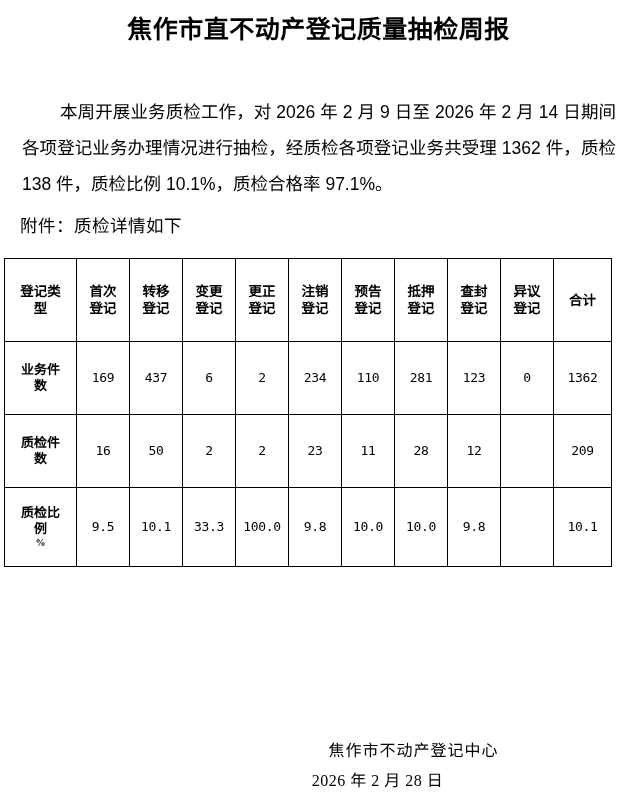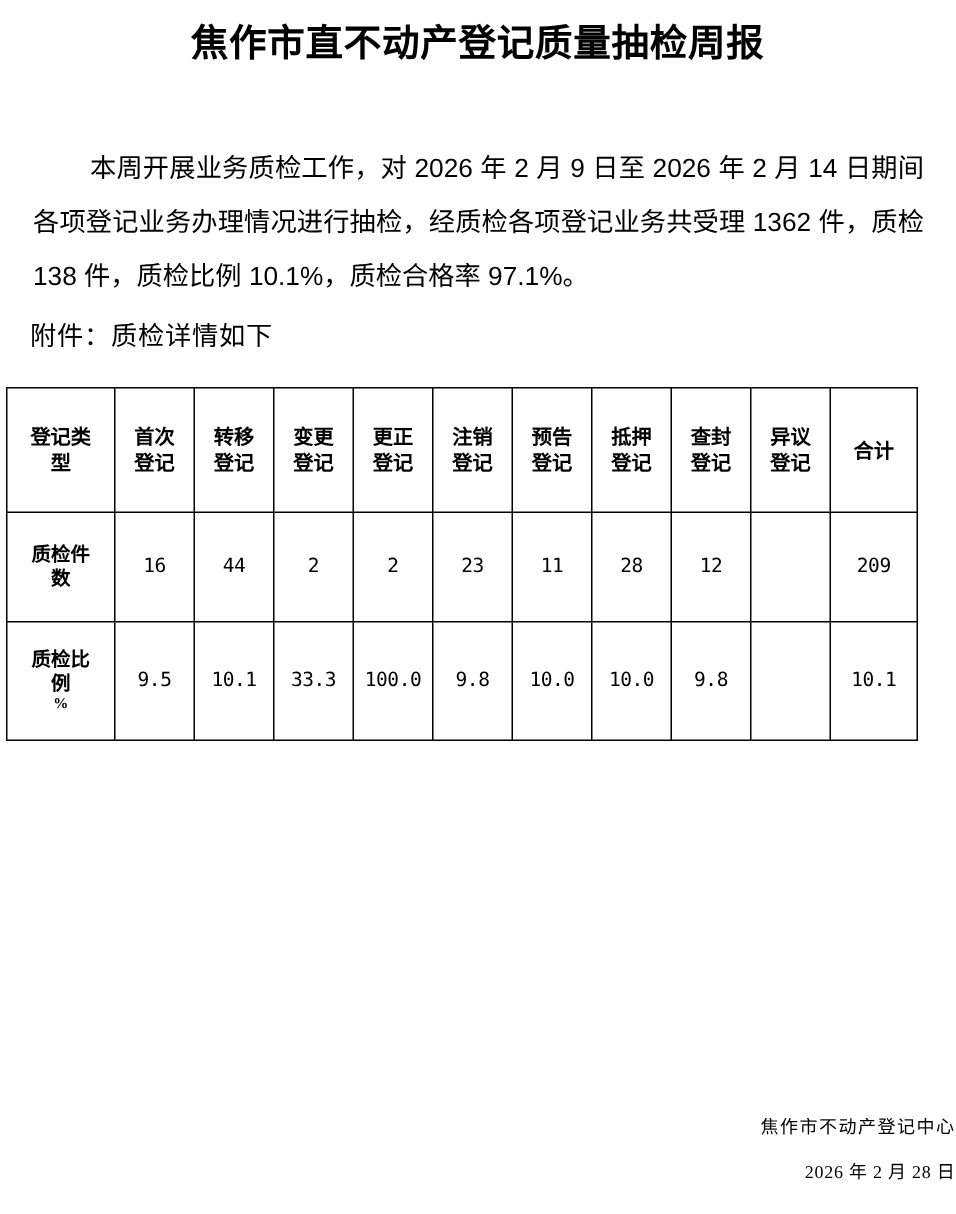--- a/index.html
+++ b/index.html
@@ -55,21 +55,21 @@
   .body-para > span { display: inline; }
 
   
   .attach-line {
     position: absolute;
     top: 212px;
     left: 20px;
     font-size: 17.5px;
     line-height: 28px;
     letter-spacing: 0.5px;
-    font-family: Liberation Mono, monospace;
+    font-family: Liberation Sans, sans-serif;
   }
 
   
   .tbl-wrap {
     position: absolute;
     top: 258px;
     left: 4px;
     width: 600px;
   }
   table.qc-table {
@@ -126,22 +126,22 @@
   col.c-label { width: 72px; }
   col.c-item  { width: 53px; }
   col.c-total { width: 58px; }
 
   
   .footer {
     position: absolute;
     top: 736px;
     left: 0;
     width: 637px;
-    text-align: right;
-    font-size: 12px;
+    text-align: center;
+    font-size: 16px;
     line-height: 30px;
     font-family: "Liberation Serif", "DejaVu Serif", serif;
   }
   .footer .f-line {
     display: block;
     padding-left: 190px;
     letter-spacing: 1px;
   }
   .footer .f-date {
     display: block;
@@ -216,27 +216,43 @@
             <span class="lbl-line">登记</span>
           </td>
           <td>
             <span class="lbl-line">异议</span>
             <span class="lbl-line">登记</span>
           </td>
           <td>
             <span class="lbl-line">合计</span>
           </td>
         </tr>
+      <tr class="data-row">
+            <td class="rowlabel">
+              <span class="lbl-line">业务件</span>
+              <span class="lbl-line">数</span>
+            </td>
+            <td class="datacell">169</td>
+            <td class="datacell">437</td>
+            <td class="datacell">6</td>
+            <td class="datacell">2</td>
+            <td class="datacell">234</td>
+            <td class="datacell">110</td>
+            <td class="datacell">281</td>
+            <td class="datacell">123</td>
+            <td class="datacell">0</td>
+            <td class="totalcell">1362</td>
+          </tr>
           <tr class="data-row">
             <td class="rowlabel">
               <span class="lbl-line">质检件</span>
               <span class="lbl-line">数</span>
             </td>
             <td class="datacell">16</td>
-            <td class="datacell">44</td>
+            <td class="datacell">50</td>
             <td class="datacell">2</td>
             <td class="datacell">2</td>
             <td class="datacell">23</td>
             <td class="datacell">11</td>
             <td class="datacell">28</td>
             <td class="datacell">12</td>
             <td class="datacell"></td>
             <td class="totalcell">209</td>
           </tr>
           <tr class="data-row tall-row">

